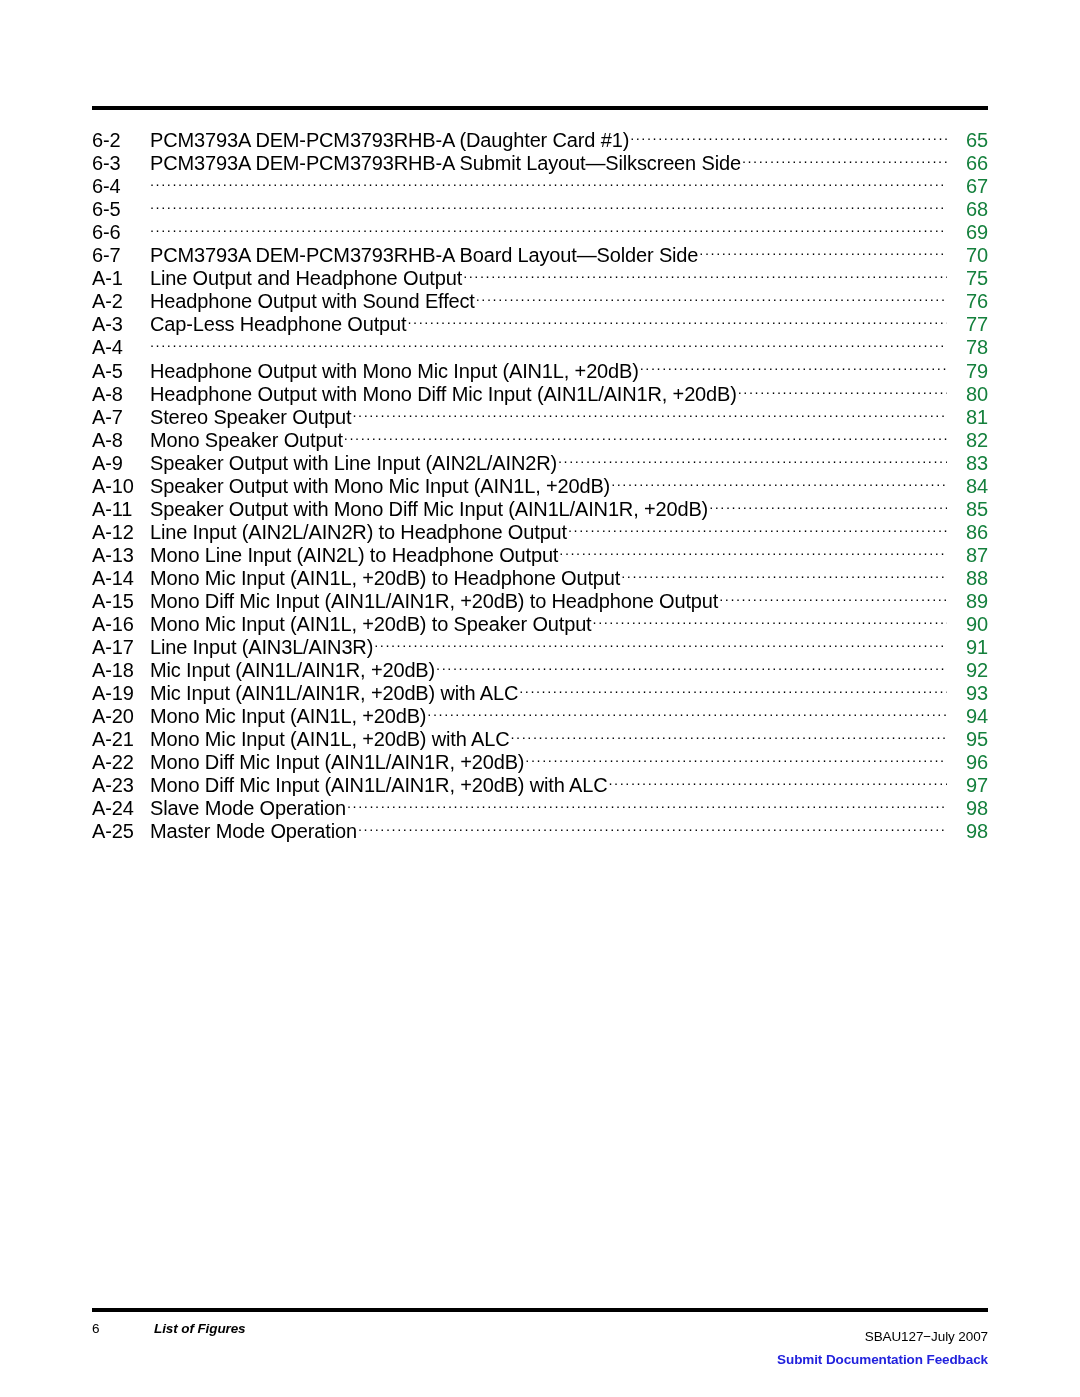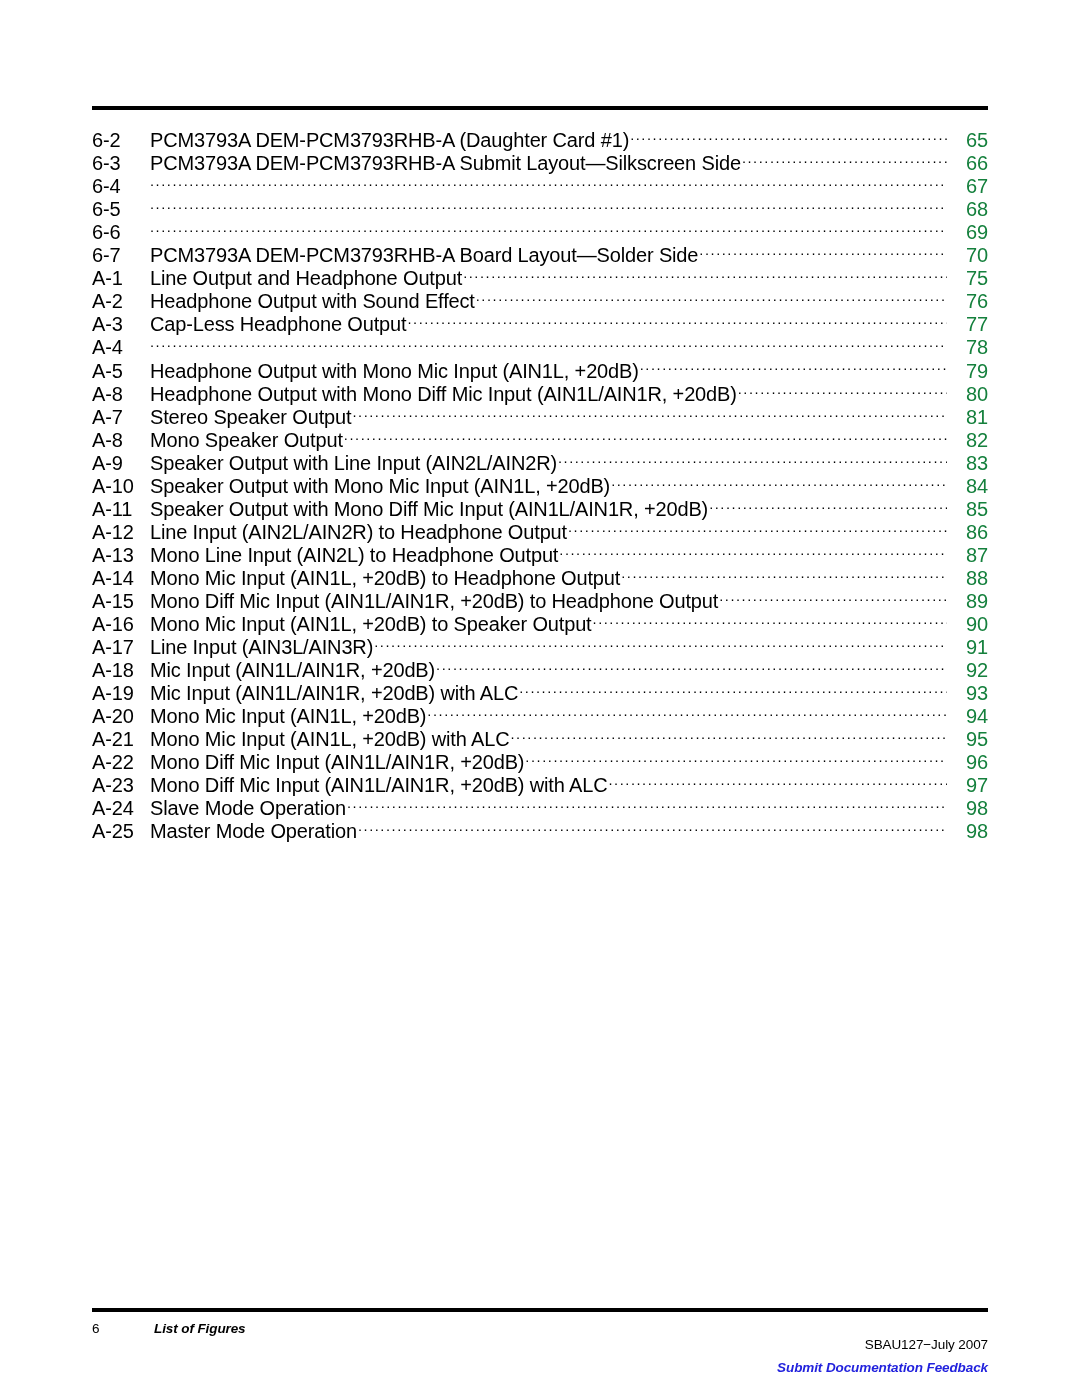--- a/index.html
+++ b/index.html
@@ -123,34 +123,33 @@
   }
   .footer-section {
     font-style: italic;
     font-weight: bold;
     letter-spacing: -0.1px;
   }
 
   .footer-right {
     position: absolute;
     right: 0;
-    top: 16px;
+    top: 8px;
     text-align: right;
   }
   .footer-docid {
     font-size: 13.5px;
     line-height: 22px;
     letter-spacing: -0.1px;
     white-space: nowrap;
   }
   .footer-feedback {
     font-size: 13.5px;
     line-height: 22px;
     color: #2222dd;
-    font-style: italic;
     font-weight: bold;
     letter-spacing: -0.1px;
     white-space: nowrap;
     margin-top: 1px;
   }
 </style>
 </head>
 <body>
 
 <div class="page">

